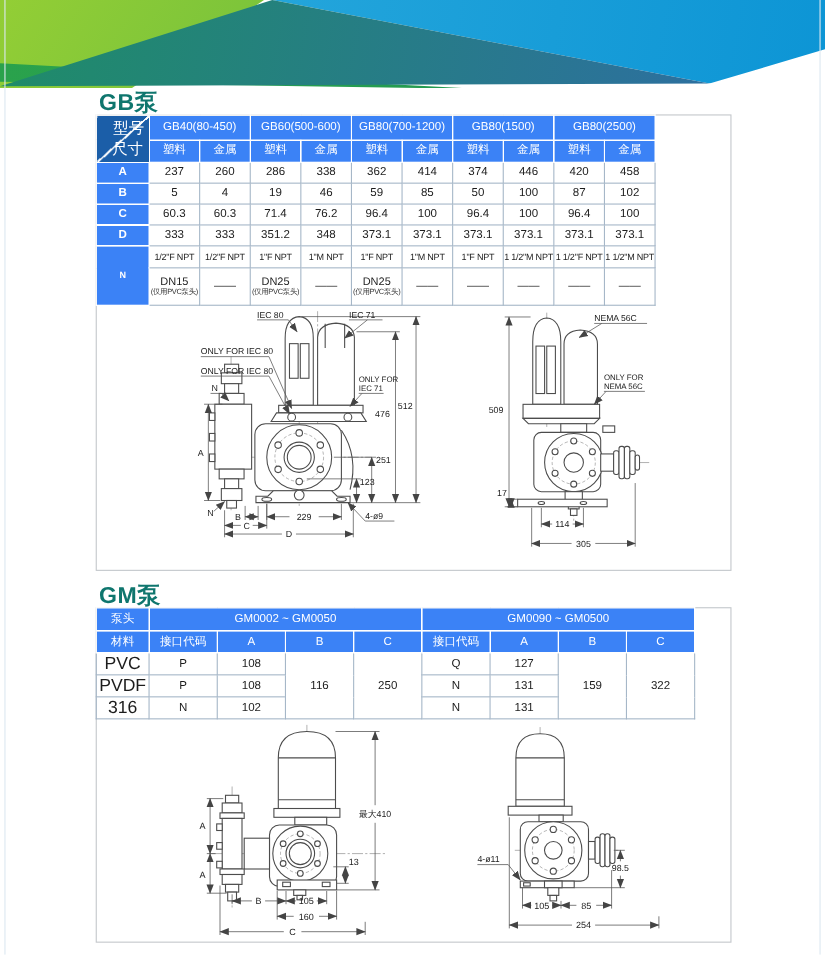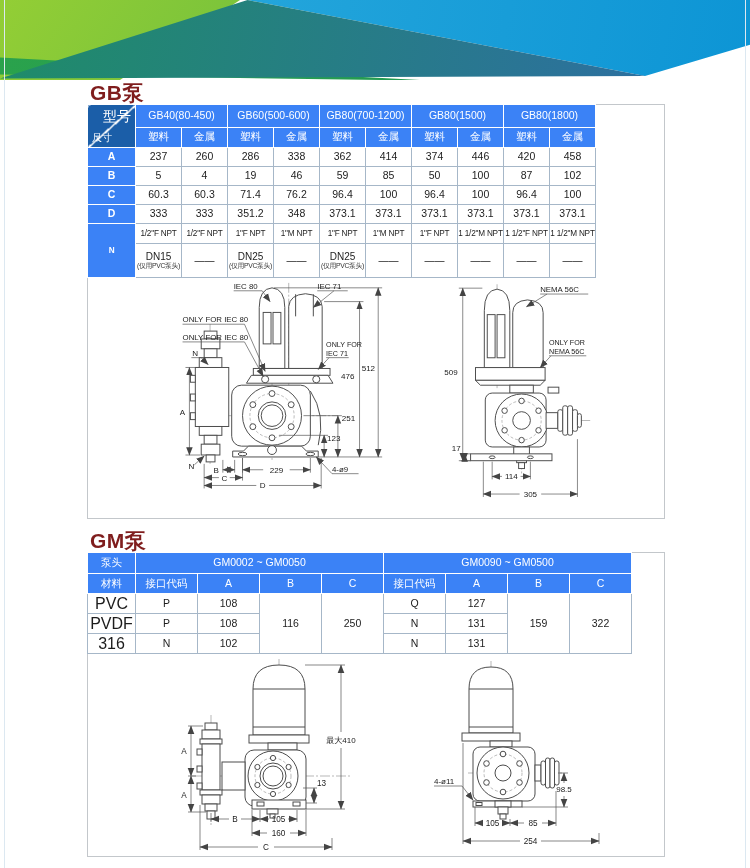--- a/index.html
+++ b/index.html
@@ -14,41 +14,41 @@
   .deco-cyan{background:linear-gradient(100deg,#2eadde,#0d95d5);
     clip-path:polygon(21% 0,100% 0,100% 56%,86% 95%,33% 0);}
   .deco-green{background:linear-gradient(125deg,#93ce35,#47ad47);
     clip-path:polygon(0 0,32% 0,0 200%);}
   .deco-wedge{background:linear-gradient(90deg,#2aa24c,#1f9556);
     clip-path:polygon(0 72%,58% 101%,0 93%);}
   .deco-teal{background:linear-gradient(100deg,#1f8c68,#2f6ba8);
     clip-path:polygon(33% 0,86% 95%,0 98%);}
 
   .sec-title{position:absolute;left:90px;font-size:21px;font-weight:bold;
-    color:#7f1d1d;letter-spacing:.5px;}
+    color:#0f766e;letter-spacing:.5px;}
 
   .box{position:absolute;left:87px;width:576px;background:#fff;
     border:1px solid #c3c7cb;}
   .gb-box{top:104px;height:413px;}
   .gm-box{top:552px;height:303px;}
 
   
   table{border-collapse:collapse;table-layout:fixed;margin:-1px 0 0 -1px;}
   td{border:1px solid #a6b7c8;text-align:center;vertical-align:middle;
      font-size:10.5px;color:#1c1c1c;background:#fff;padding:0;line-height:1.1;
      overflow:hidden;white-space:nowrap;}
   td.hblue,td.rlabel{background:#3b82f6;color:#fff;border:1px solid #fff;}
   td.rlabel{font-weight:bold;}
   .gb-table .npt td{font-size:8.2px;letter-spacing:-.2px;}
   .gb-table .dnr td{font-size:10px;margin-left:20px;}
   .dnn{font-size:6.8px;letter-spacing:-.3px;color:#333;}
   td.corner{position:relative;color:#fff;border:1px solid #fff;
     background:linear-gradient(to bottom right,#1b5ea8 48.6%,#fff 48.6%,#fff 51.4%,#1b5ea8 51.4%);}
   .c-top{position:absolute;top:4px;right:4px;font-size:14px;}
-  .c-bot{position:absolute;bottom:4px;left:4px;font-size:10px;}
+  .c-bot{position:absolute;bottom:4px;left:14px;font-size:14px;}
   td.mat{font-size:16px;}
 
   
   svg.drawing{position:absolute;}
   svg text{font:8.2px "Liberation Sans",sans-serif;fill:#222;}
   svg .t8{font-size:8px;} svg .t7{font-size:7.3px;}
   .o{fill:#fff;stroke:#4c4c4c;stroke-width:1;}
   .ol{fill:none;stroke:#4c4c4c;stroke-width:1;}
   .d{fill:none;stroke:#555;stroke-width:.7;}
   .cl{fill:none;stroke:#888;stroke-width:.6;stroke-dasharray:10 2 2 2;}
@@ -77,21 +77,21 @@
     <tbody>
         <tr style="height:22px">
       <td class="corner" rowspan="2" style="height:42px">
         <span class="c-top">型号</span>
         <span class="c-bot">尺寸</span>
       </td>
       <td class="hblue" colspan="2">GB40(80-450)</td>
       <td class="hblue" colspan="2">GB60(500-600)</td>
       <td class="hblue" colspan="2">GB80(700-1200)</td>
       <td class="hblue" colspan="2">GB80(1500)</td>
-      <td class="hblue" colspan="2">GB80(1800)</td>
+      <td class="hblue" colspan="2">GB80(2500)</td>
     </tr>
     <tr style="height:20px">
       <td class="hblue">塑料</td>
       <td class="hblue">金属</td>
       <td class="hblue">塑料</td>
       <td class="hblue">金属</td>
       <td class="hblue">塑料</td>
       <td class="hblue">金属</td>
       <td class="hblue">塑料</td>
       <td class="hblue">金属</td>

